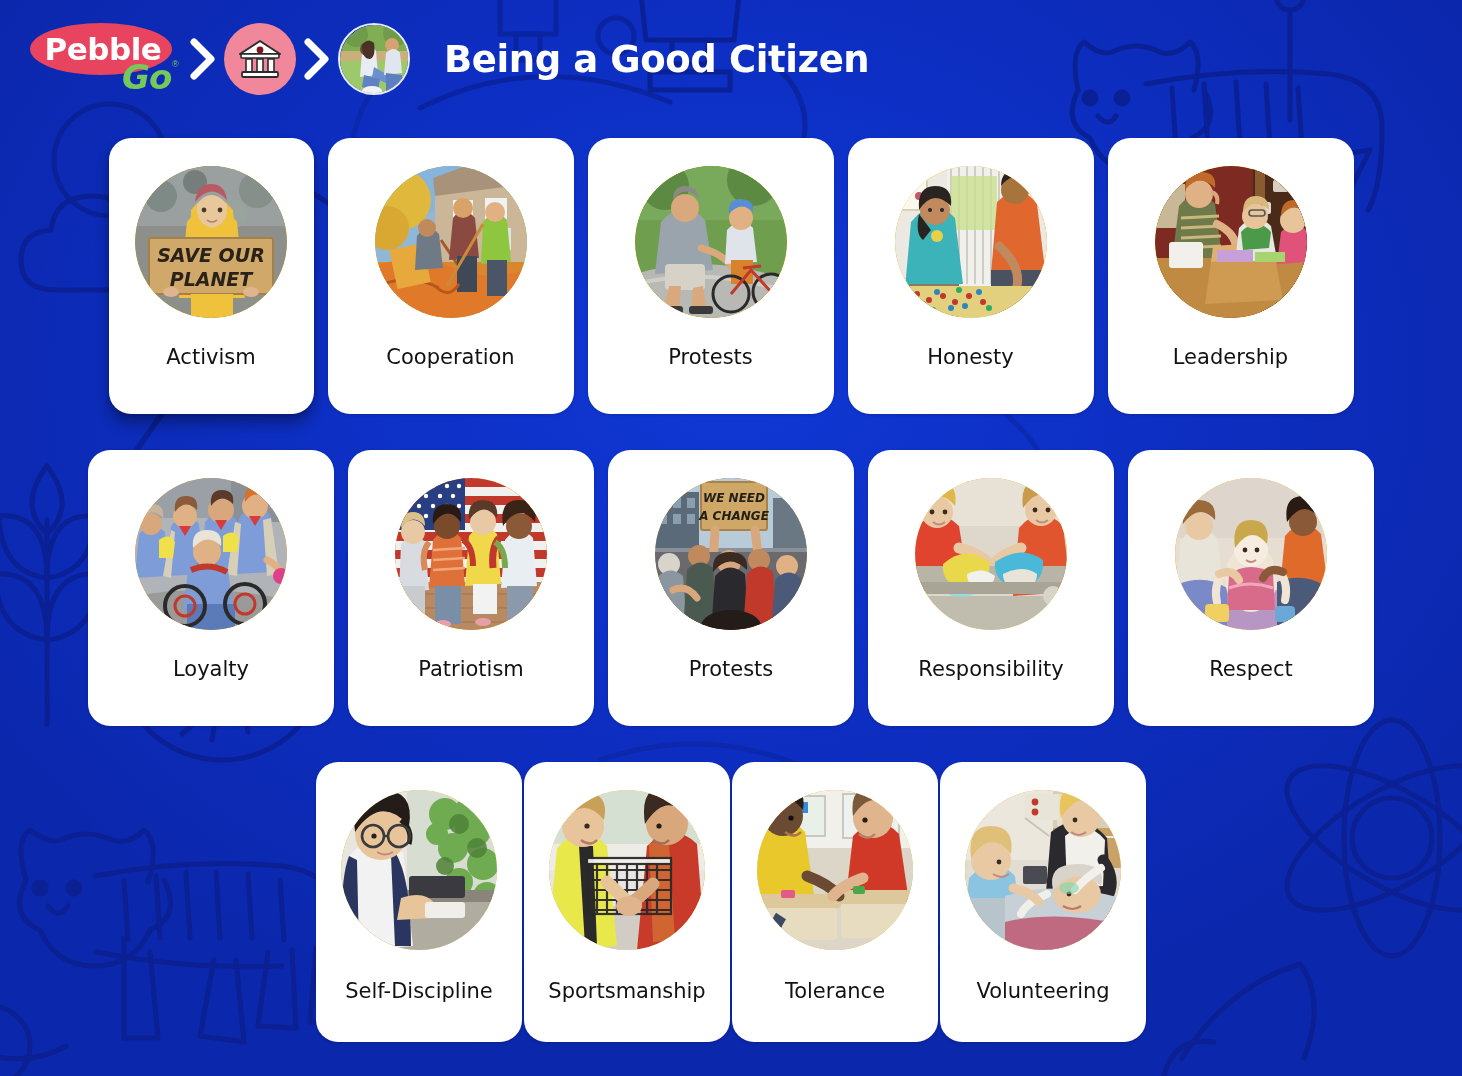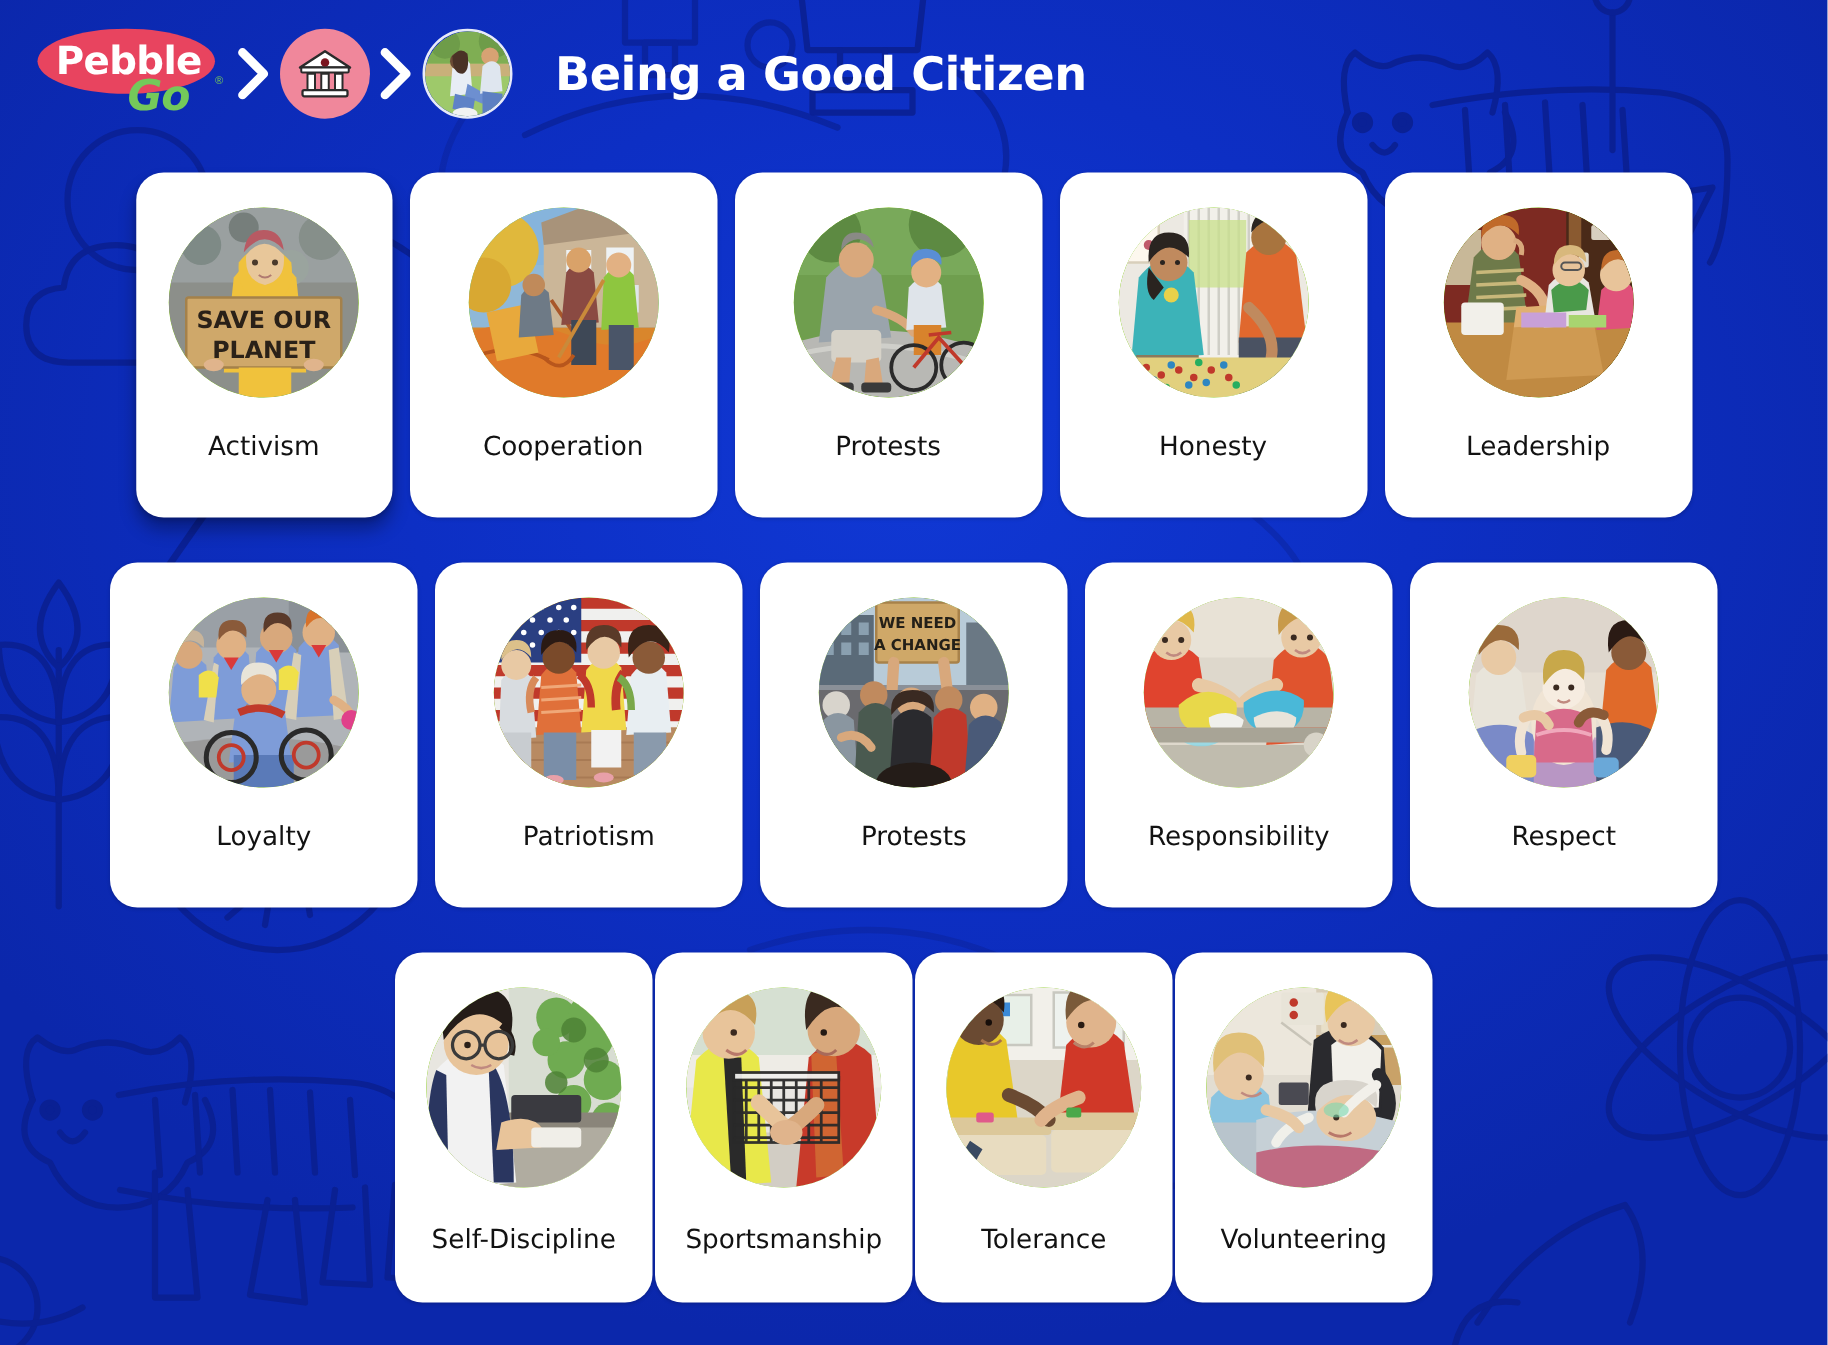--- a/index.html
+++ b/index.html
@@ -64,21 +64,21 @@
     text-align: center;
     font-family: "DejaVu Sans", sans-serif;
     font-size: 31px;
     font-weight: 700;
     color: #ffffff;
     letter-spacing: -0.5px;
     line-height: 44px;
   }
   .logo-go {
     position: absolute;
-    left: 80px; top: 44px;
+    left: 100px; top: 44px;
     font-family: "DejaVu Sans", sans-serif;
     font-size: 34px;
     font-weight: 700;
     font-style: italic;
     color: var(--brand-green, #74c95a);
     line-height: 40px;
     letter-spacing: -1px;
   }
   .logo-tm {
     position: absolute;
@@ -163,21 +163,22 @@
   }
   .row-3 .card { width: 206px; height: 280px; }
 
   .card-thumb {
     width: 152px;
     height: 152px;
     border-radius: 50%;
     overflow: hidden;
     position: relative;
     flex: 0 0 auto;
-    background: #84cc16;
+    background: #eab308;
+    font-style: italic;
   }
   .row-3 .card-thumb { width: 156px; height: 160px; border-radius: 50%; }
 
   .card-thumb .scene { position: absolute; inset: 0; }
 
   .card-label {
     margin-top: 26px;
     font-family: "DejaVu Sans", sans-serif;
     font-size: 21px;
     font-weight: 400;

